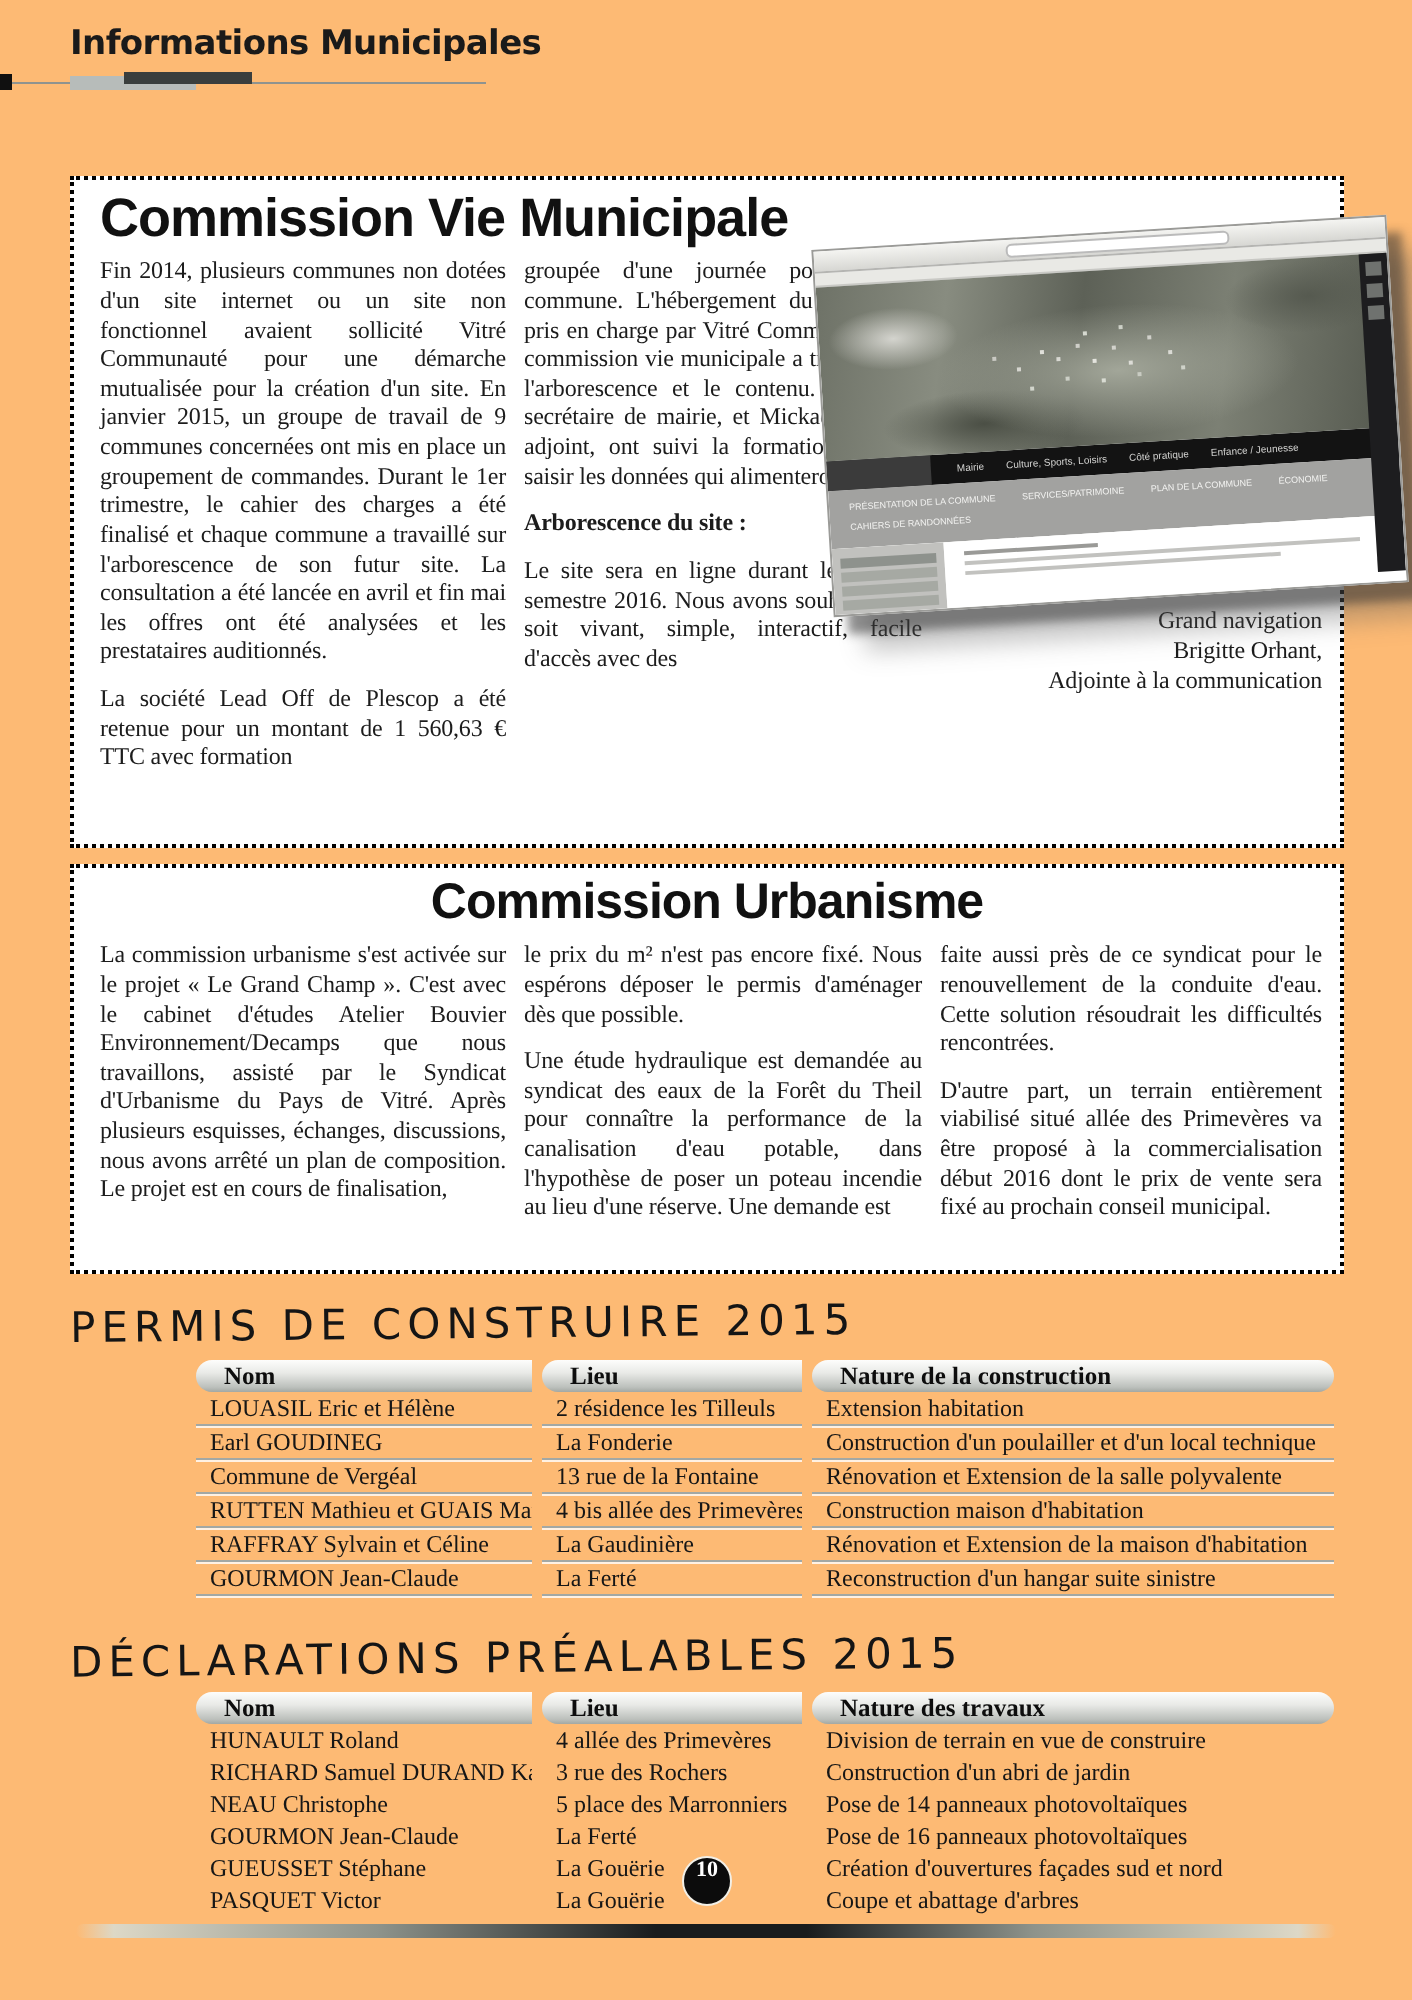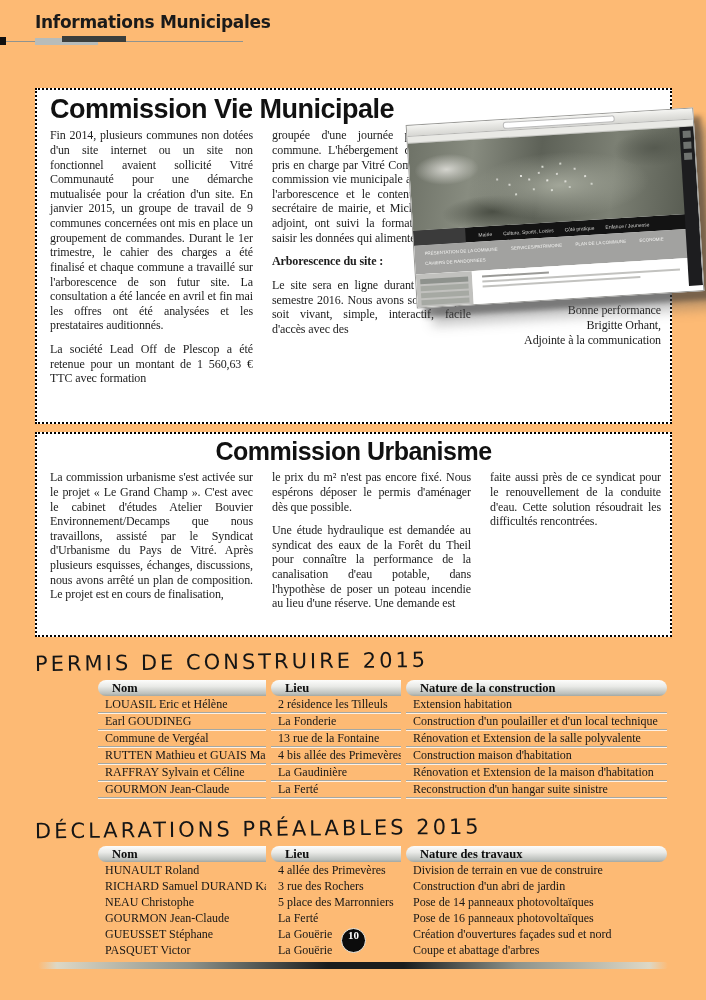--- a/index.html
+++ b/index.html
@@ -15,21 +15,21 @@
   .hdr-edge{position:absolute;left:0;top:37px;width:6px;height:8px;background:#101010;}
 
   
   .abox{position:absolute;left:35px;width:633px;border:2px dotted #000;background:#fff;}
   .abox1{top:88px;height:332px;}
   .abox2{top:432px;height:201px;}
   .atitle{font-family:"Liberation Sans","DejaVu Sans",sans-serif;font-weight:bold;
           color:#111;letter-spacing:-0.5px;line-height:1.05;}
   .atitle1{font-size:27px;margin:5px 0 4px 13px;}
   .atitle2{font-size:25px;margin:4px 0 5px 0;text-align:center;}
-  .cols{display:flex;gap:19px;padding:1px 9px 6px 13px;font-size:12px;line-height:1.22;
+  .cols{display:flex;gap:9px;padding:1px 9px 6px 13px;font-size:12px;line-height:1.22;
         text-align:justify;letter-spacing:-0.1px;}
   .cols p{margin:0 0 9px 0;}
   .c1{width:203px;flex:none;}
   .c2{width:199px;flex:none;}
   .c3{flex:1;}
   .subhead{font-weight:bold;text-align:left;margin:0 0 1px 0;}
   .sig{text-align:right;margin-top:2px;line-height:1.25;}
 
   
   .site-shot{position:absolute;left:374px;top:26px;width:286px;height:182px;
@@ -157,40 +157,41 @@
         <p>La société Lead Off de Plescop a été retenue pour un montant de 1 560,63 € TTC avec formation</p>
       </div>
       <div class="c2">
         <p>groupée d'une journée pour chaque commune. L'hébergement du site a été pris en charge par Vitré Communauté. La commission vie municipale a travaillé sur l'arborescence et le contenu. Christine, secrétaire de mairie, et Mickaël Seniow, adjoint, ont suivi la formation afin de saisir les données qui alimenteront le site.</p>
         <p class="subhead">Arborescence du site :</p>
         <p>Le site sera en ligne durant le premier semestre 2016. Nous avons souhaité qu'il soit vivant, simple, interactif, facile d'accès avec des</p>
       </div>
       <div class="c3">
         <div style="height:173px"></div>
         <div class="sig">
-          <div>Bonne performance</div>
+          <div>Grand navigation</div>
           <div>Brigitte Orhant,</div>
           <div>Adjointe à la communication</div>
         </div>
       </div>
     </div>
   </div>
 
   <div class="abox abox2">
     <div class="atitle atitle2">Commission Urbanisme</div>
     <div class="cols">
       <div class="c1">
         <p>La commission urbanisme s'est activée sur le projet « Le Grand Champ ». C'est avec le cabinet d'études Atelier Bouvier Environnement/Decamps que nous travaillons, assisté par le Syndicat d'Urbanisme du Pays de Vitré. Après plusieurs esquisses, échanges, discussions, nous avons arrêté un plan de composition. Le projet est en cours de finalisation,</p>
       </div>
       <div class="c2">
         <p>le prix du m² n'est pas encore fixé. Nous espérons déposer le permis d'aménager dès que possible.</p>
         <p>Une étude hydraulique est demandée au syndicat des eaux de la Forêt du Theil pour connaître la performance de la canalisation d'eau potable, dans l'hypothèse de poser un poteau incendie au lieu d'une réserve. Une demande est</p>
       </div>
       <div class="c3">
         <p>faite aussi près de ce syndicat pour le renouvellement de la conduite d'eau. Cette solution résoudrait les difficultés rencontrées.</p>
+        <p>D'autre part, un terrain entièrement viabilisé situé allée des Primevères va être proposé à la commercialisation début 2016 dont le prix de vente sera fixé au prochain conseil municipal.</p>
       </div>
     </div>
   </div>
 
   <div class="hw hw1">PERMIS DE CONSTRUIRE 2015</div>
   <table class="ptable t1">
     <colgroup>
         <col style="width:168px">
         <col style="width:130px">
         <col>

